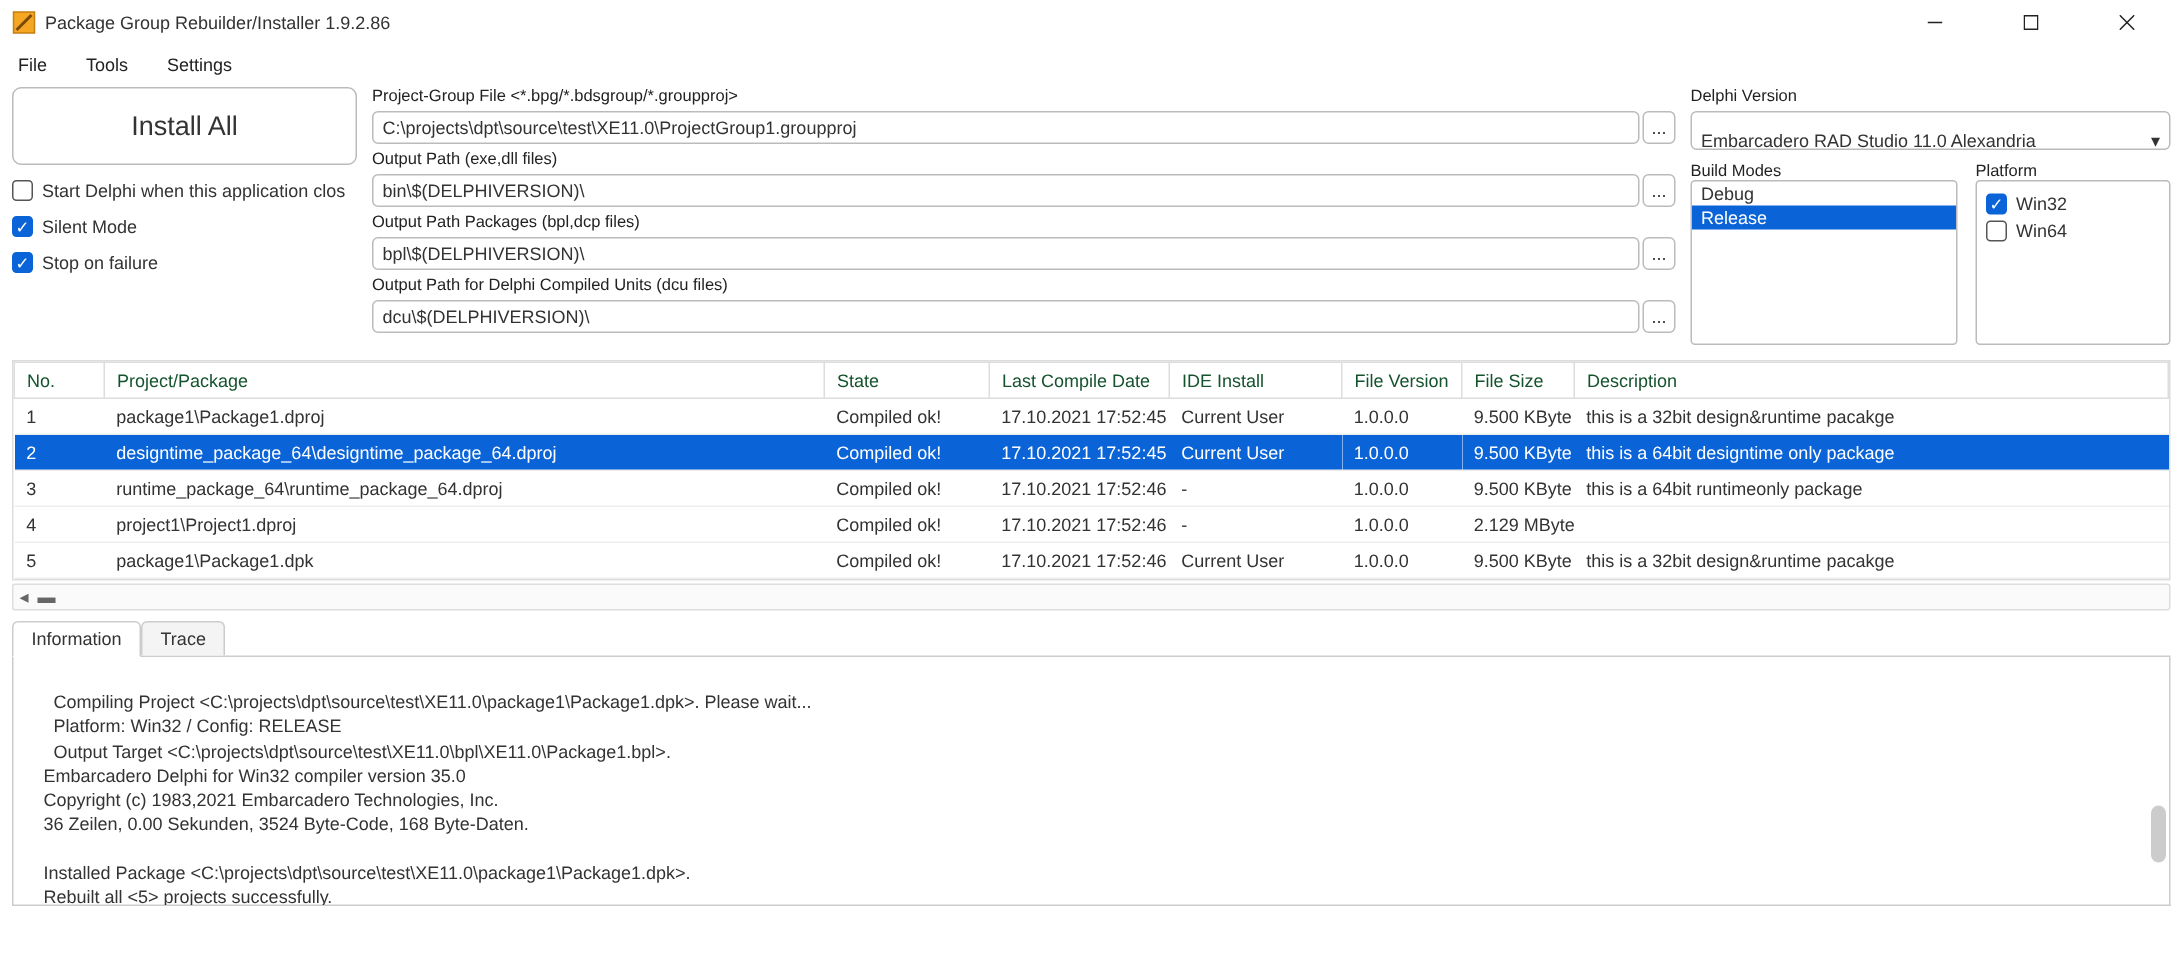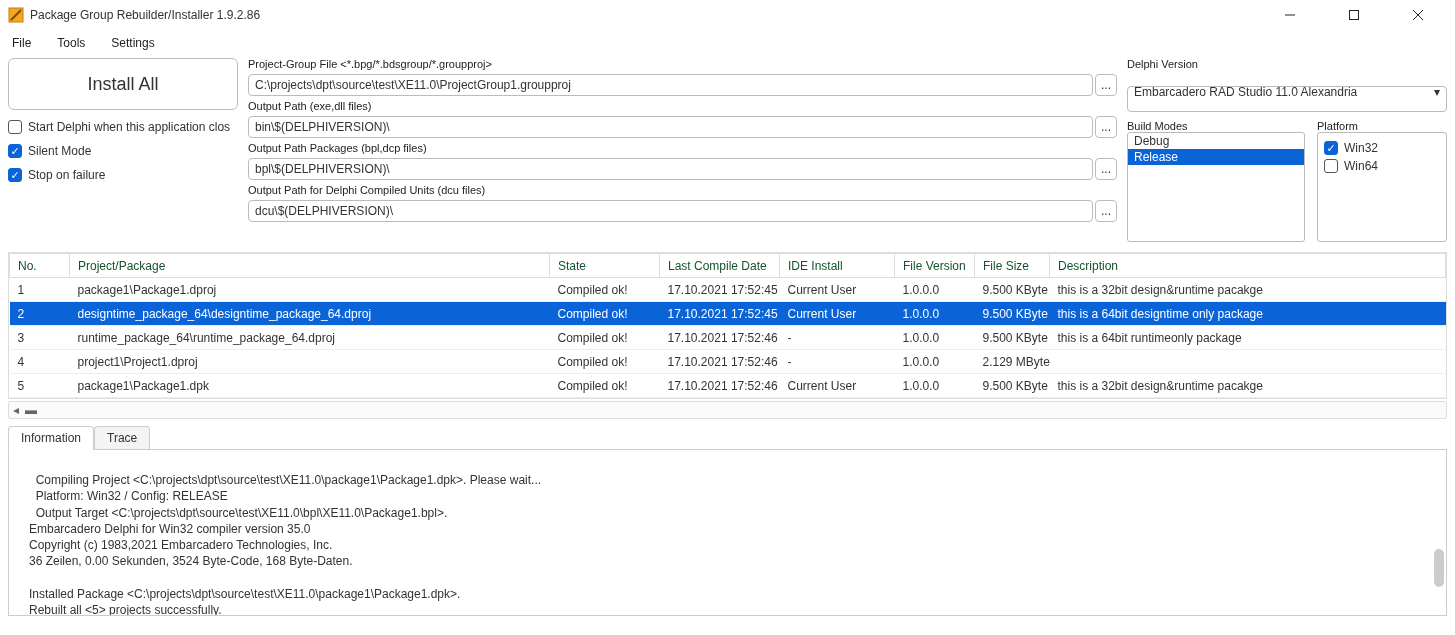--- a/index.html
+++ b/index.html
@@ -53,21 +53,21 @@
     flex:1; height:22px; border:1px solid #bbb; border-radius:4px;
     padding:0 6px; display:flex; align-items:center; font-size:12px; background:#fff;
   }
   .browse-btn {
     width:22px; height:22px; border:1px solid #bbb; border-radius:4px;
     display:flex; align-items:center; justify-content:center; font-size:12px;
   }
   .rightcol { width:320px; display:flex; flex-direction:column; gap:4px; }
   .combo {
     height:22px; border:1px solid #bbb; border-radius:4px;
-    display:flex; align-items:flex-end; padding:12px 6px; justify-content:space-between;margin-top:12px;
+    display:flex; align-items:flex-start; padding:12px 6px; justify-content:space-between;
   }
   .panels-row { display:flex; gap:12px; margin-top:4px; }
   .listbox {
     border:1px solid #bbb; border-radius:3px; background:#fff;
     height:110px; overflow:hidden;
   }
   .listbox .lbitem { padding:1px 6px; }
   .listbox .lbitem.sel { background:#0a64d8; color:#fff; }
   .checkpanel {
     border:1px solid #bbb; border-radius:3px; background:#fff;

